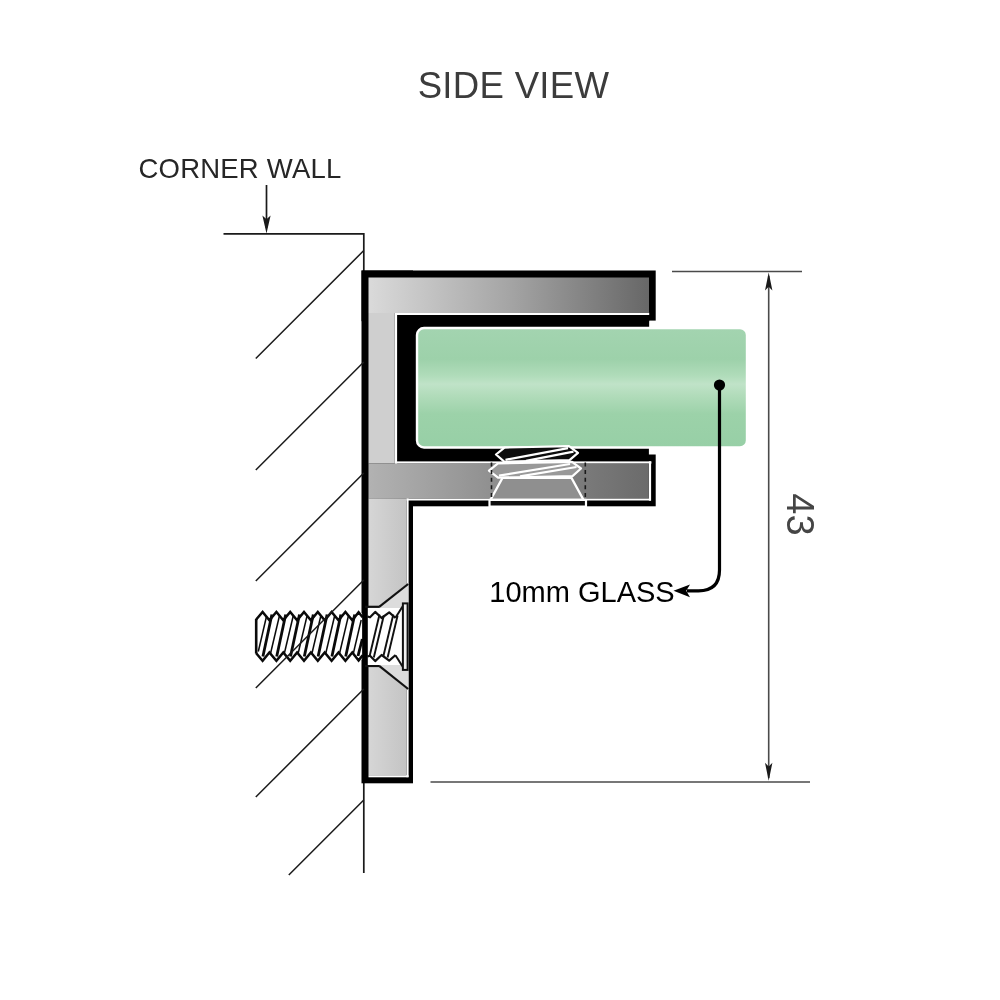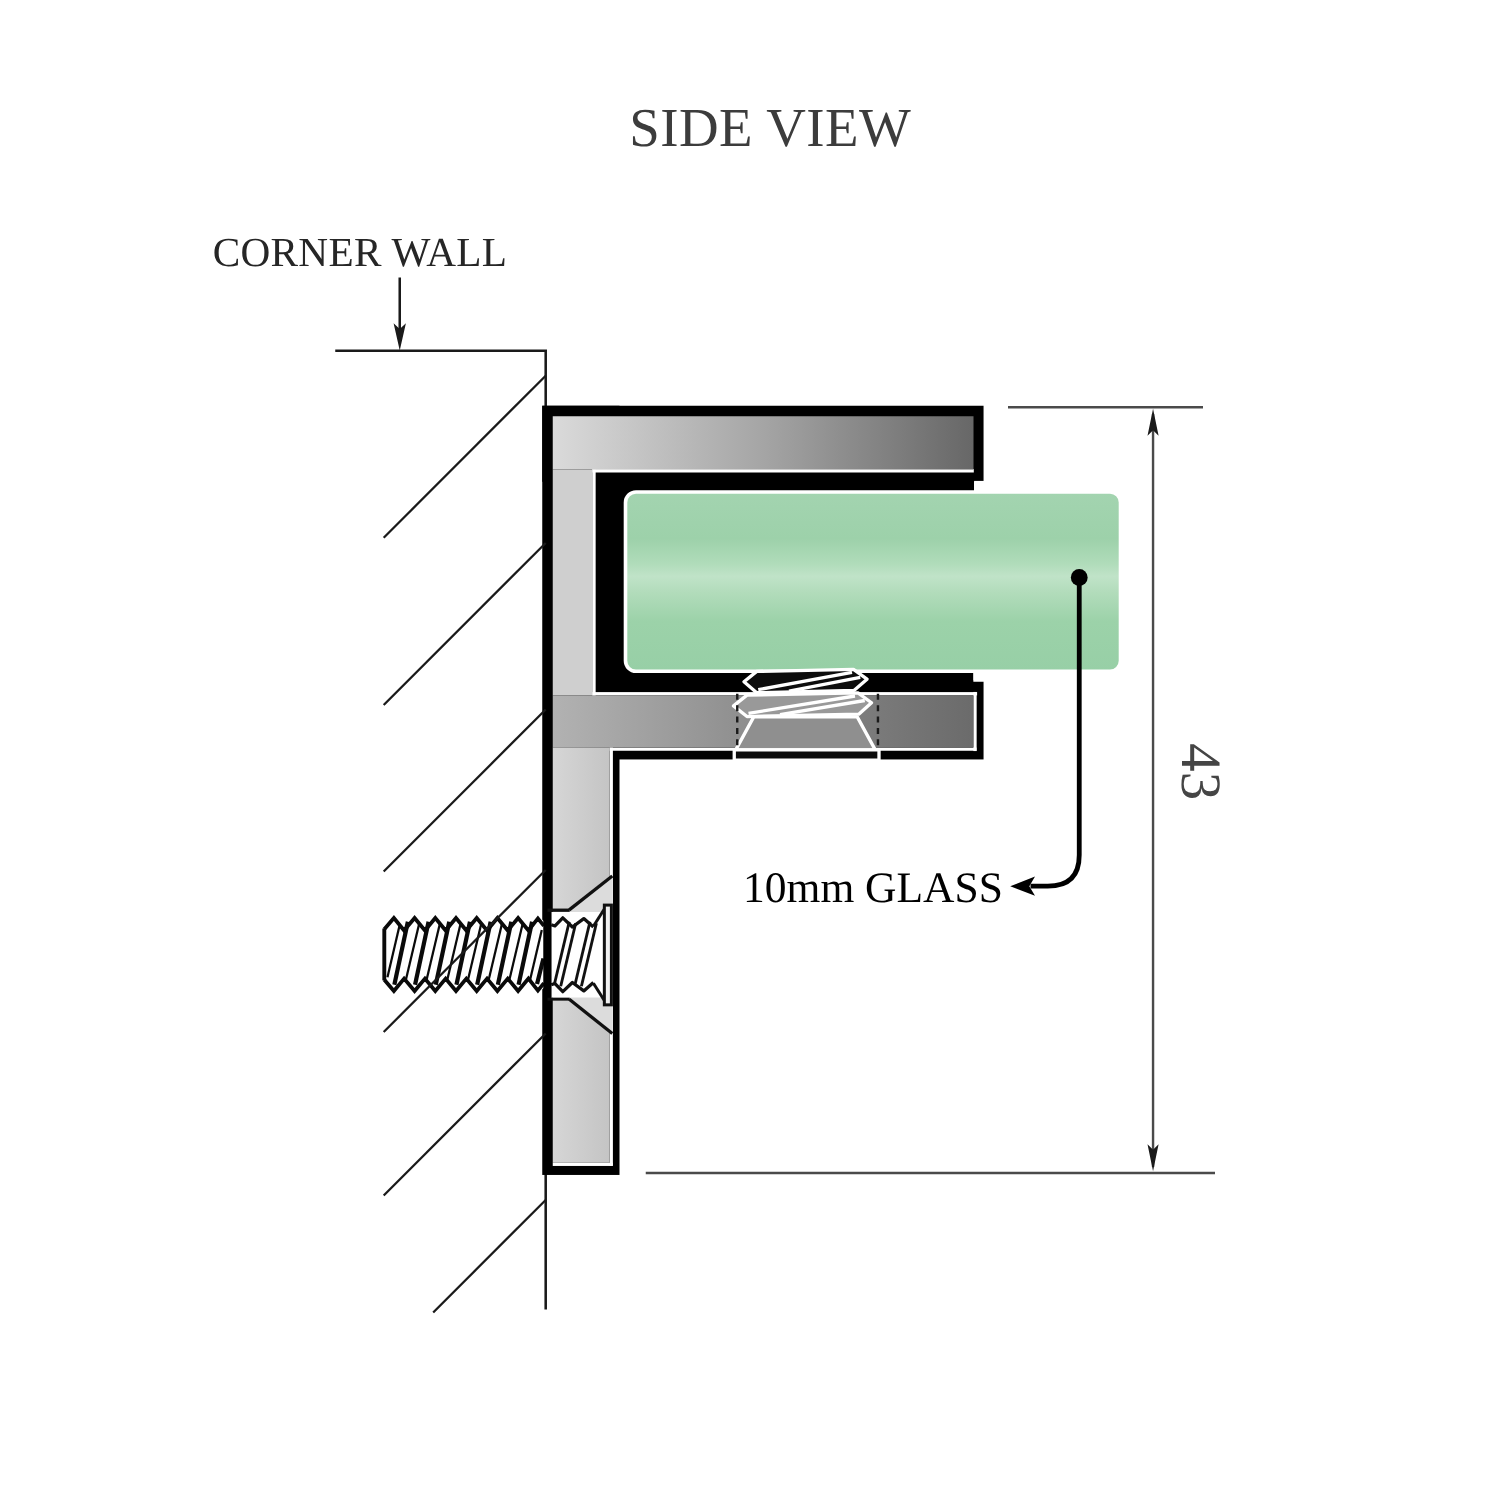--- a/index.html
+++ b/index.html
@@ -1,17 +1,17 @@
 <!DOCTYPE html>
 <html><head>
 <meta charset="utf-8">
 <style>
   html,body{margin:0;padding:0;background:#fff;}
   #stage{position:relative;width:840px;height:1000px;background:#fff;overflow:hidden;
-         font-family:Liberation Serif, serif;}
+         font-family:Liberation Sans, sans-serif;}
 </style>
 </head>
 <body>
 <div id="stage">
 <svg width="1000" height="1000" viewBox="0 0 1000 1000">
  <defs>
   <linearGradient id="gArm1" x1="0" y1="0" x2="1" y2="0">
     <stop offset="0" stop-color="#dadada"></stop>
     <stop offset="0.5" stop-color="#a5a5a5"></stop>
     <stop offset="1" stop-color="#676767"></stop>

